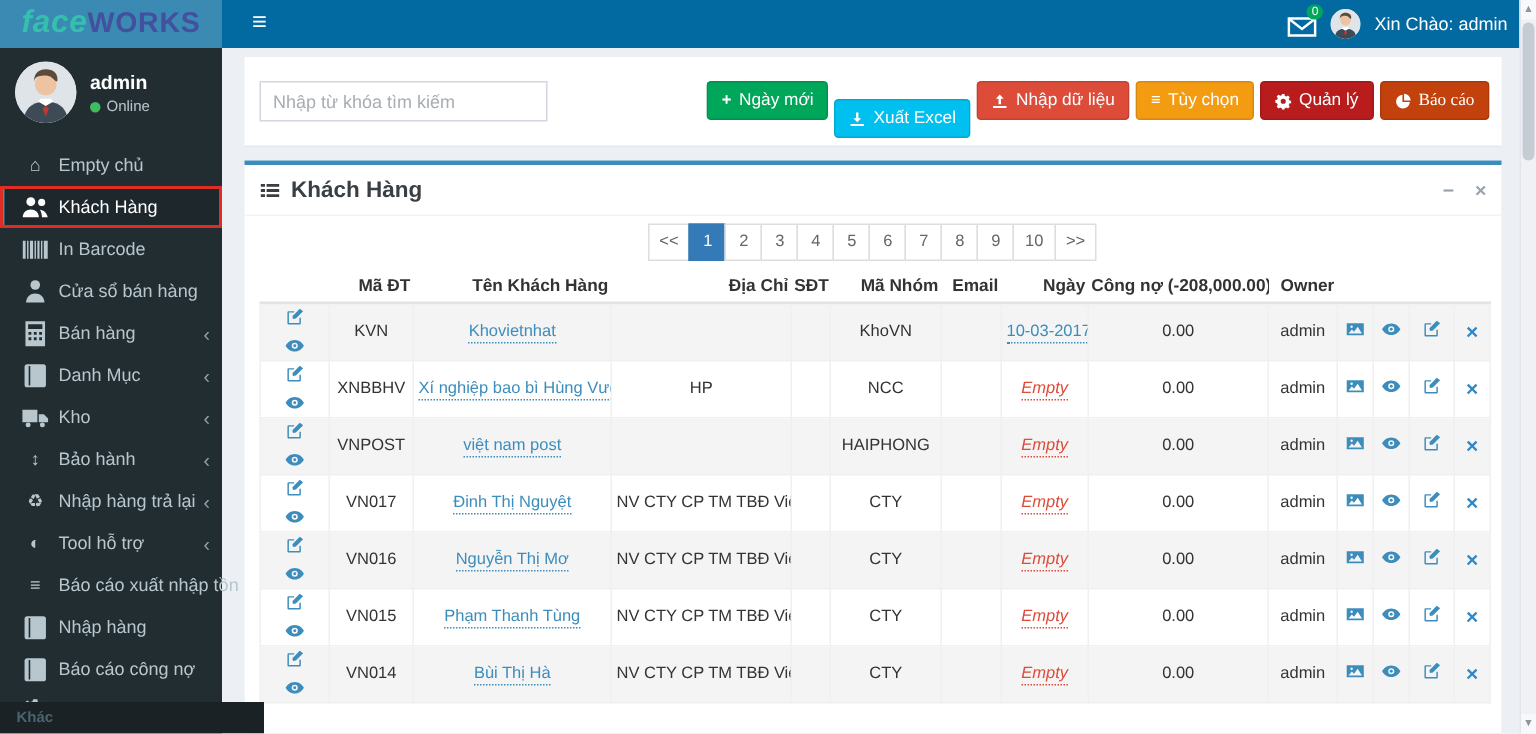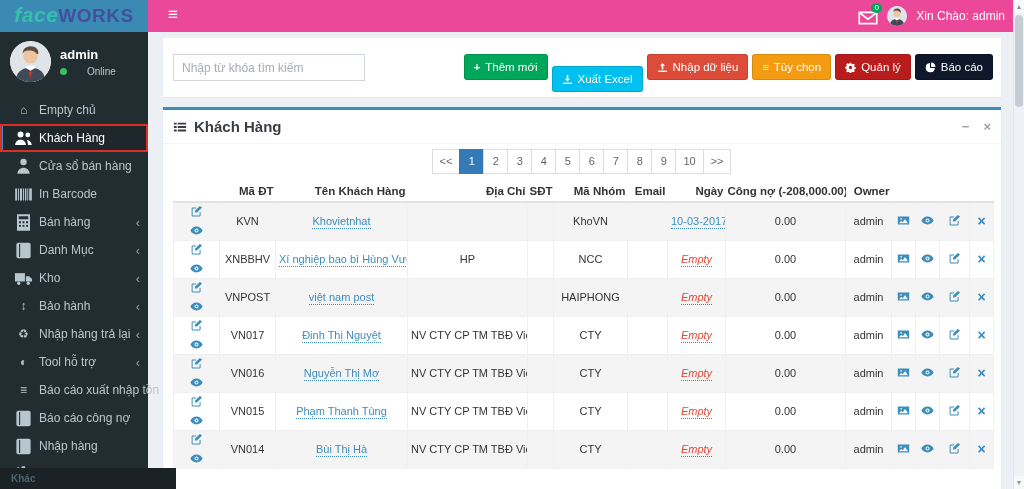--- a/index.html
+++ b/index.html
@@ -1,20 +1,20 @@
 <!DOCTYPE html>
 <html><head>
 <meta charset="utf-8">
 <style>
   *{margin:0;padding:0;box-sizing:border-box;}
   html,body{width:1024px;height:489px;overflow:hidden;font-family:"Liberation Sans",sans-serif;background:#ecf0f5;position:relative;}
   a{text-decoration:none;cursor:pointer;}
 
   
-  .navbar{position:absolute;top:0;left:0;width:1013px;height:32px;background:#ec4899;z-index:5;}
+  .navbar{position:absolute;top:0;left:0;width:1013px;height:32px;background:#0369a1;z-index:5;}
   .brand{position:absolute;left:0;top:0;width:148px;height:32px;background:#3a8ab4;text-align:center;line-height:30px;font-weight:bold;letter-spacing:.5px;}
   .brand .face{color:#35c0ae;font-size:21px;font-style:italic;}
   .brand .works{color:#42509e;font-size:19px;}
   .hamburger{position:absolute;left:160px;top:0;height:32px;line-height:30px;color:#fff;font-size:17px;padding:0 8px;cursor:pointer;}
   .nav-right{position:absolute;right:8px;top:0;height:32px;display:flex;align-items:center;gap:9px;color:#fff;font-size:12px;}
   .mail-wrap{position:relative;width:20px;height:16px;color:#fff;cursor:pointer;}
   .mail-badge{position:absolute;top:-5px;right:-4px;background:#00a65a;color:#fff;font-size:8px;line-height:10px;min-width:11px;text-align:center;border-radius:6px;padding:0 2px;}
   .avatar{width:20px;height:20px;border-radius:50%;overflow:hidden;flex:0 0 auto;background:#dfe4e8;}
   .avatar svg{width:100%;height:100%;display:block;}
 
@@ -22,21 +22,21 @@
   .scrollbar{position:absolute;right:0;top:0;width:11px;height:489px;background:#f0f1f4;border-left:1px solid #e2e5ea;z-index:9;}
   .sb-btn{height:13px;background:#f7f8fa;color:#8d949c;font-size:7px;text-align:center;line-height:13px;}
   .sb-btn.bottom{position:absolute;bottom:0;left:0;right:0;}
   .sb-thumb{position:absolute;top:15px;left:1px;width:8px;height:92px;background:#c6ccd4;border-radius:4px;}
 
   
   .sidebar{position:absolute;top:32px;left:0;width:148px;height:457px;background:#222d32;z-index:4;}
   .user-panel{display:flex;align-items:center;gap:9px;padding:9px 10px 10px 10px;}
   .user-panel .avatar{width:41px;height:41px;}
   .user-name{color:#fff;font-size:13px;font-weight:bold;}
-  .user-status{color:#b9c7ce;font-size:10px;margin-top:4px;display:flex;align-items:center;gap:20px;}
+  .user-status{color:#b9c7ce;font-size:10px;margin-top:4px;display:flex;align-items:center;gap:4px;}
   .dot{width:7px;height:7px;border-radius:50%;background:#3dbd5d;display:inline-block;}
   .menu{margin-top:4px;}
   .menu-item{display:flex;align-items:center;height:28px;padding:0 8px 0 11px;color:#b8c7ce;font-size:12px;position:relative;border-left:3px solid transparent;cursor:pointer;}
   .menu-item.active{background:#1e282c;color:#fff;border-left-color:#3c8dbc;}
   .menu-item.annotated{outline:2px solid #e02d23;outline-offset:-2px;}
   .mi-icon{width:19px;margin-right:6px;text-align:center;font-size:12px;flex:0 0 auto;display:inline-flex;justify-content:center;align-items:center;}
   .mi-label{white-space:nowrap;}
   .chevron{margin-left:auto;color:#8aa4af;font-size:13px;line-height:1;}
   .sidebar-footer{position:absolute;bottom:0;left:0;width:176px;height:21px;background:#1a2226;color:#4b646f;font-size:10px;font-weight:bold;padding:5px 11px 0;}
 
@@ -146,33 +146,33 @@
             <path d="M1 13.4C1 10.7 3 9 5.5 9S10 10.7 10 13.4z"></path>
             <circle cx="11.6" cy="5" r="2"></circle>
             <path d="M10.7 9.1c2 .2 3.8 1.6 4.3 4.3h-3.2c-.1-1.7-.5-3.1-1.1-4.3z"></path>
           </svg>
         </span>
         <span class="mi-label">Khách Hàng</span>
       </a>
       <a class="menu-item">
         <span class="mi-icon">
           <svg class="icon-svg" viewBox="0 0 16 16">
+            <path d="M1 3h1.6v10H1zM3.4 3h.8v10h-.8zM5 3h1.8v10H5zM7.6 3h.8v10h-.8zM9.2 3h1.2v10H9.2zM11.2 3h.8v10h-.8zM12.8 3H15v10h-2.2z"></path>
+          </svg>
+        </span>
+        <span class="mi-label">In Barcode</span>
+      </a>
+      <a class="menu-item">
+        <span class="mi-icon">
+          <svg class="icon-svg" viewBox="0 0 16 16">
             <circle cx="8" cy="4.2" r="2.7"></circle>
             <path d="M2.8 14c.3-3.2 2.5-5 5.2-5s4.9 1.8 5.2 5z"></path>
           </svg>
         </span>
         <span class="mi-label">Cửa sổ bán hàng</span>
-      </a>
-      <a class="menu-item">
-        <span class="mi-icon">
-          <svg class="icon-svg" viewBox="0 0 16 16">
-            <path d="M1 3h1.6v10H1zM3.4 3h.8v10h-.8zM5 3h1.8v10H5zM7.6 3h.8v10h-.8zM9.2 3h1.2v10H9.2zM11.2 3h.8v10h-.8zM12.8 3H15v10h-2.2z"></path>
-          </svg>
-        </span>
-        <span class="mi-label">In Barcode</span>
       </a>
       <a class="menu-item">
         <span class="mi-icon">
           <svg class="icon-svg" viewBox="0 0 16 16">
             <path fill-rule="evenodd" d="M2.5 1h11v14h-11zM4 2.7v2.6h8V2.7zM4.2 7h1.6v1.6H4.2zM7.2 7h1.6v1.6H7.2zM10.2 7h1.6v1.6h-1.6zM4.2 10h1.6v1.6H4.2zM7.2 10h1.6v1.6H7.2zM10.2 10h1.6v1.6h-1.6z"></path>
           </svg>
         </span>
         <span class="mi-label">Bán hàng</span>
         <span class="chevron">‹</span>
       </a>
@@ -223,29 +223,29 @@
           <span class="uchar">≡</span>
         </span>
         <span class="mi-label">Báo cáo xuất nhập tồn</span>
       </a>
       <a class="menu-item">
         <span class="mi-icon">
           <svg class="icon-svg" viewBox="0 0 16 16">
             <path fill-rule="evenodd" d="M3.5 1.5h9A1.5 1.5 0 0 1 14 3v10a1.5 1.5 0 0 1-1.5 1.5h-9A1.5 1.5 0 0 1 2 13V3a1.5 1.5 0 0 1 1.5-1.5zM4.3 2.5v11h.9v-11z"></path>
           </svg>
         </span>
+        <span class="mi-label">Nhập hàng</span>
+      </a>
+      <a class="menu-item">
+        <span class="mi-icon">
+          <svg class="icon-svg" viewBox="0 0 16 16">
+            <path fill-rule="evenodd" d="M3.5 1.5h9A1.5 1.5 0 0 1 14 3v10a1.5 1.5 0 0 1-1.5 1.5h-9A1.5 1.5 0 0 1 2 13V3a1.5 1.5 0 0 1 1.5-1.5zM4.3 2.5v11h.9v-11z"></path>
+          </svg>
+        </span>
         <span class="mi-label">Báo cáo công nợ</span>
-      </a>
-      <a class="menu-item">
-        <span class="mi-icon">
-          <svg class="icon-svg" viewBox="0 0 16 16">
-            <path fill-rule="evenodd" d="M3.5 1.5h9A1.5 1.5 0 0 1 14 3v10a1.5 1.5 0 0 1-1.5 1.5h-9A1.5 1.5 0 0 1 2 13V3a1.5 1.5 0 0 1 1.5-1.5zM4.3 2.5v11h.9v-11z"></path>
-          </svg>
-        </span>
-        <span class="mi-label">Nhập hàng</span>
       </a>
       <a class="menu-item">
         <span class="mi-icon">
           <svg class="icon-svg" viewBox="0 0 16 16">
             <path fill-rule="evenodd" d="M6.8 1h2.4l.3 1.8c.5.1 1 .3 1.4.6l1.7-1 1.7 1.7-1 1.7c.3.4.5.9.6 1.4l1.8.3v2.4l-1.8.3c-.1.5-.3 1-.6 1.4l1 1.7-1.7 1.7-1.7-1c-.4.3-.9.5-1.4.6l-.3 1.8H6.8l-.3-1.8c-.5-.1-1-.3-1.4-.6l-1.7 1-1.7-1.7 1-1.7c-.3-.4-.5-.9-.6-1.4L.3 9.2V6.8l1.8-.3c.1-.5.3-1 .6-1.4l-1-1.7 1.7-1.7 1.7 1c.4-.3.9-.5 1.4-.6zM8 5.5A2.5 2.5 0 1 0 8 10.5 2.5 2.5 0 0 0 8 5.5z"></path>
           </svg>
         </span>
         <span class="mi-label">Hệ thống</span>
         <span class="chevron">‹</span>
       </a>
@@ -254,21 +254,21 @@
 </div>
 
 <div class="content">
   <div class="topbox">
     <input class="search-input" type="text" placeholder="Nhập từ khóa tìm kiếm" style="">
     <div class="btn-row">
         <button class="tb-btn" style="background: rgb(0, 166, 90);">
           <span class="bi">
             <span class="uchar">+</span>
           </span>
-          <span>Thêm mới</span>
+          <span>Ngày mới</span>
         </button>
         <button class="tb-btn" style="background: rgb(0, 192, 239); margin-top: 12px;">
           <span class="bi">
             <svg class="icon-svg" viewBox="0 0 16 16">
               <path d="M6.8 1.5h2.4V7h2.6L8 11 4.2 7h2.6z"></path>
               <path d="M1.5 12.5h13v2h-13z"></path>
             </svg>
           </span>
           <span>Xuất Excel</span>
         </button>
@@ -288,21 +288,21 @@
           <span>Tùy chọn</span>
         </button>
         <button class="tb-btn" style="background: #b91c1c;">
           <span class="bi">
             <svg class="icon-svg" viewBox="0 0 16 16">
               <path fill-rule="evenodd" d="M6.8 1h2.4l.3 1.8c.5.1 1 .3 1.4.6l1.7-1 1.7 1.7-1 1.7c.3.4.5.9.6 1.4l1.8.3v2.4l-1.8.3c-.1.5-.3 1-.6 1.4l1 1.7-1.7 1.7-1.7-1c-.4.3-.9.5-1.4.6l-.3 1.8H6.8l-.3-1.8c-.5-.1-1-.3-1.4-.6l-1.7 1-1.7-1.7 1-1.7c-.3-.4-.5-.9-.6-1.4L.3 9.2V6.8l1.8-.3c.1-.5.3-1 .6-1.4l-1-1.7 1.7-1.7 1.7 1c.4-.3.9-.5 1.4-.6zM8 5.5A2.5 2.5 0 1 0 8 10.5 2.5 2.5 0 0 0 8 5.5z"></path>
             </svg>
           </span>
           <span>Quản lý</span>
         </button>
-        <button class="tb-btn" style="background: #0f172a;">
+        <button class="tb-btn" style="background: #c2410c; font-family: Liberation Serif, serif;">
           <span class="bi">
             <svg class="icon-svg" viewBox="0 0 16 16">
               <path d="M7.2 1.6a6.7 6.7 0 1 0 7.2 7.2H7.2z"></path>
               <path d="M8.8.8v6.4h6.4A6.7 6.7 0 0 0 8.8.8z"></path>
             </svg>
           </span>
           <span>Báo cáo</span>
         </button>
       </div>
   </div>

